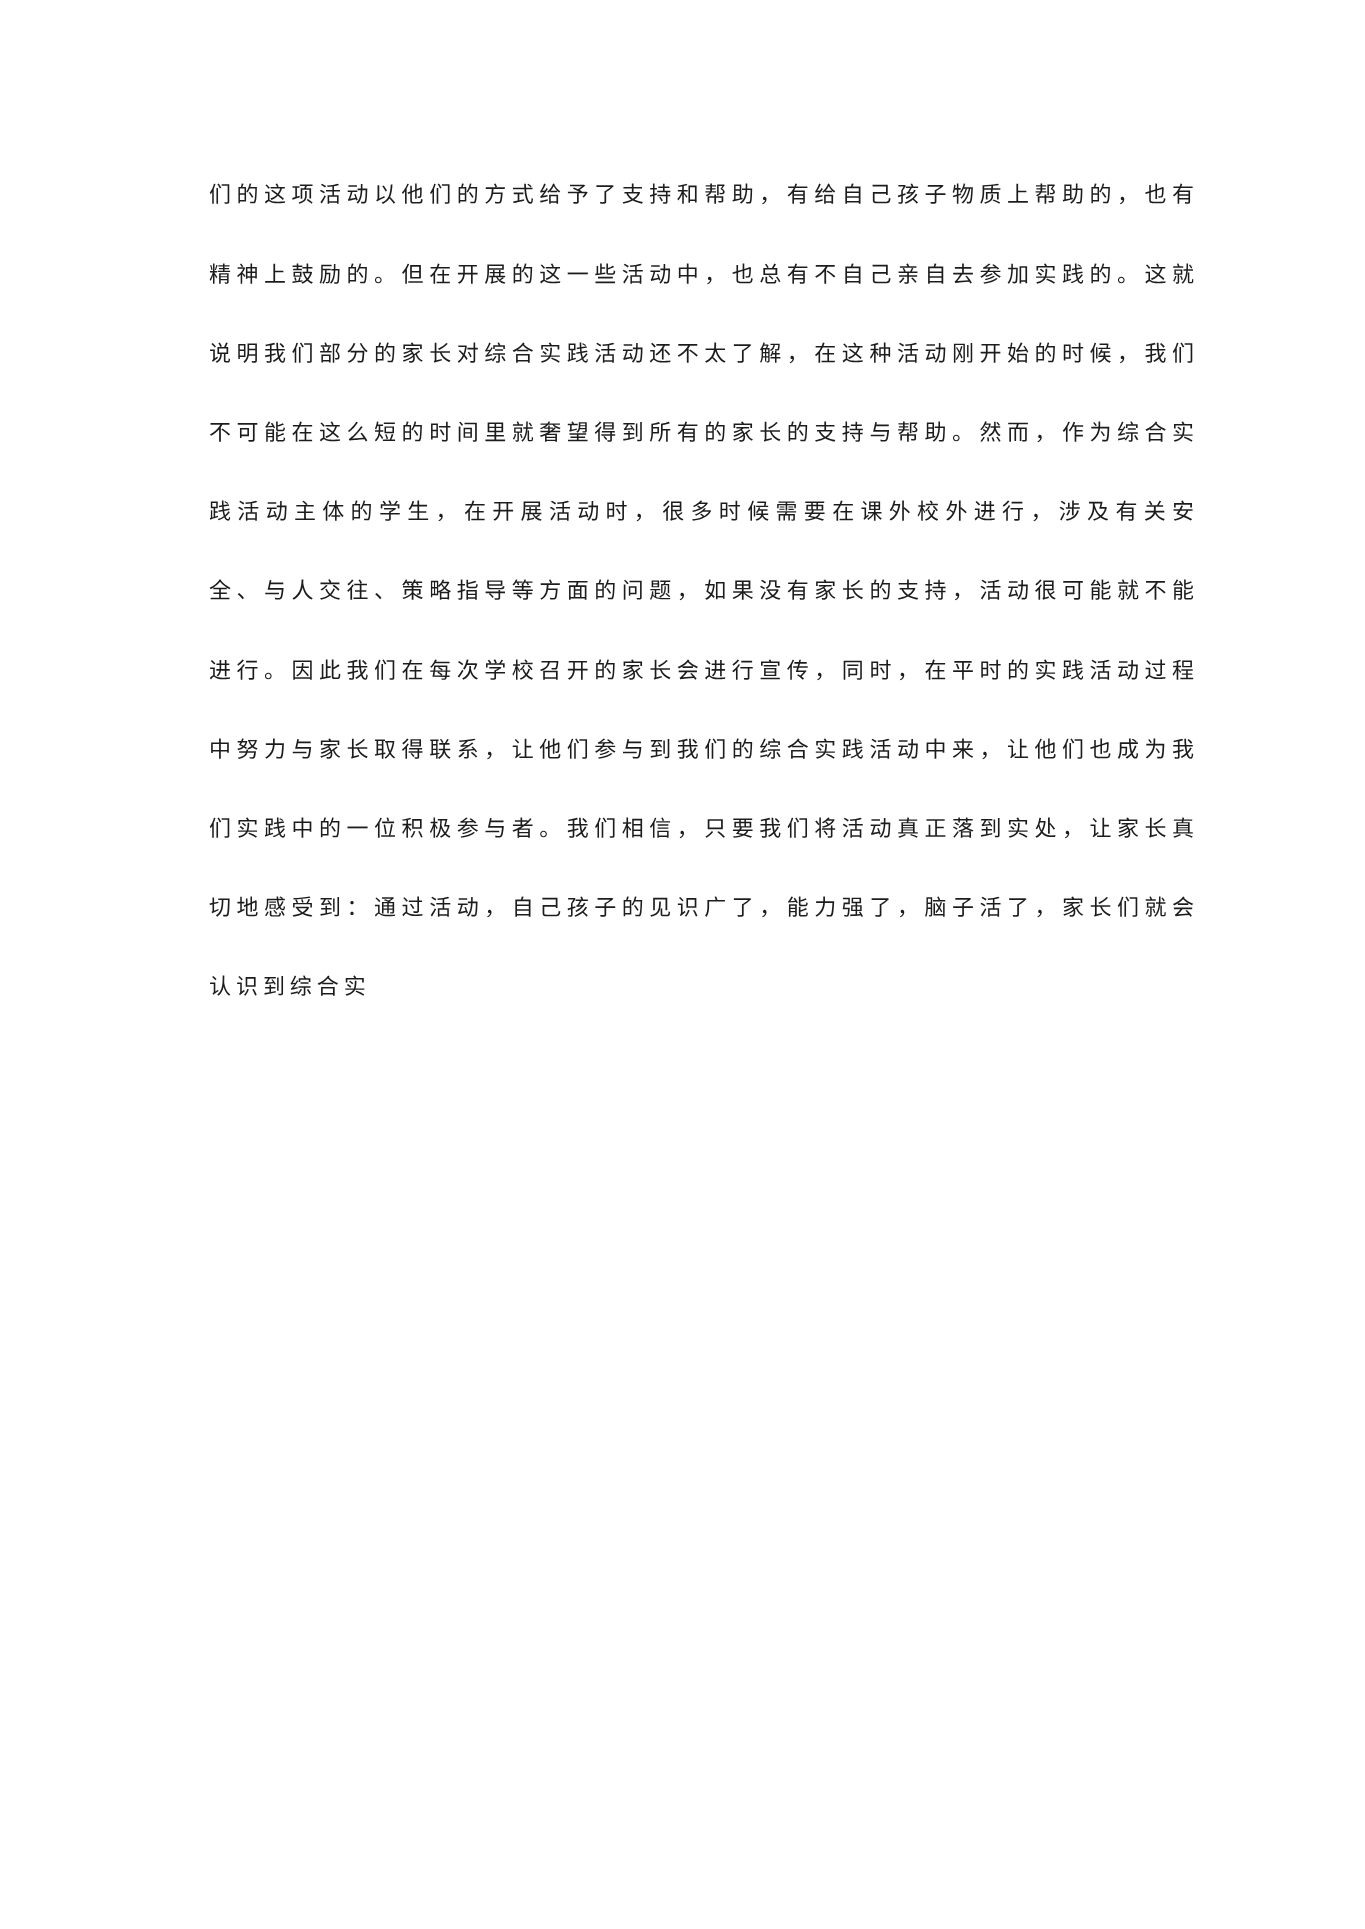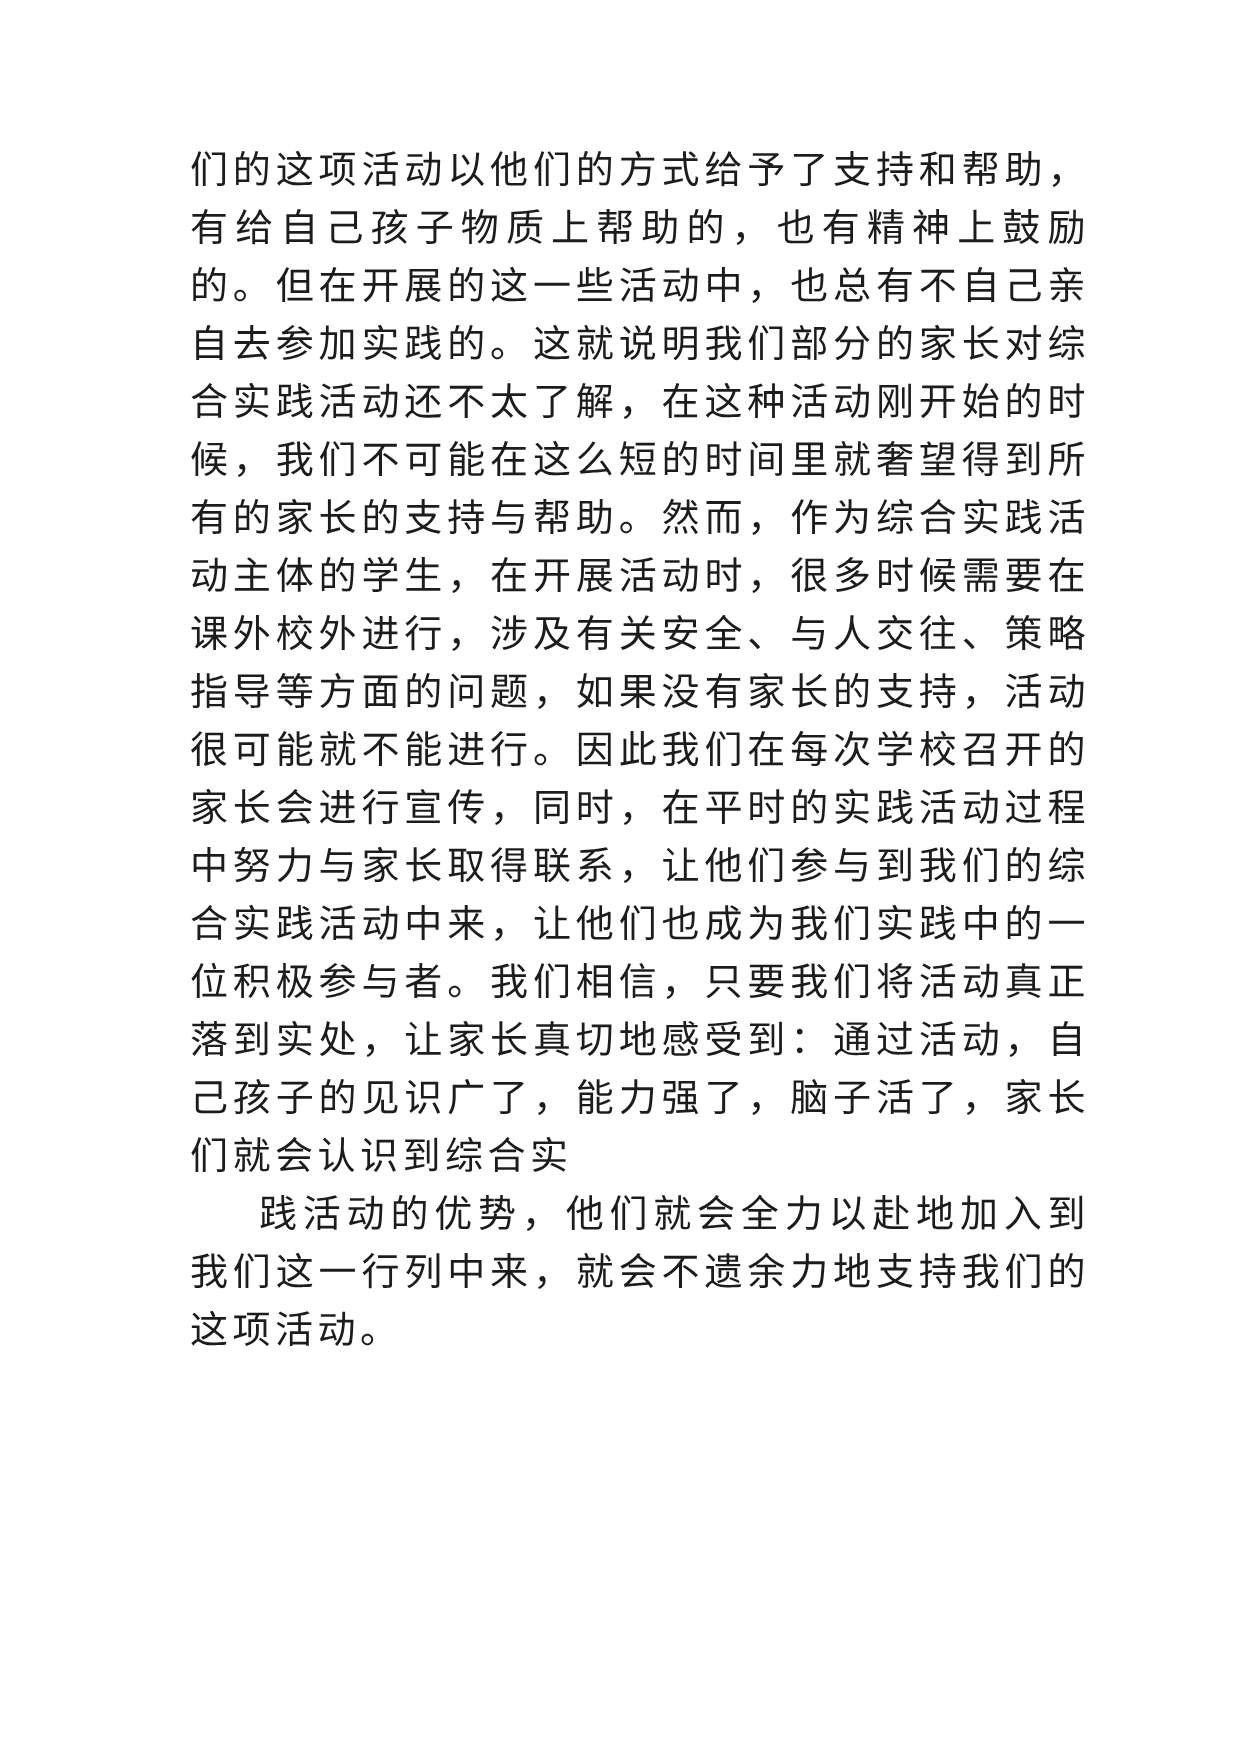--- a/index.html
+++ b/index.html
@@ -12,36 +12,35 @@
     width: 1241px;
     height: 1754px;
     background: #ffffff;
     box-sizing: border-box;
     padding: 141px 151px 0 190px;
     overflow: hidden;
   }
   .text-block {
     width: 900px;
     font-family: "DejaVu Serif", serif;
-    font-size: 38px;
-    line-height: 58px;
+    font-size: 20px;
+    line-height: 72px;
     letter-spacing: 4.5px;
     color: #1c1c1c;
     text-align: justify;
     word-break: break-all;
   }
   .text-block p {
     margin: 0;
     padding: 0;
   }
   .text-block p.indent {
     text-indent: 69px;
   }
 </style>
 </head>
 <body>
 
 <div class="page">
   <div class="text-block">
     <p>们的这项活动以他们的方式给予了支持和帮助，有给自己孩子物质上帮助的，也有精神上鼓励的。但在开展的这一些活动中，也总有不自己亲自去参加实践的。这就说明我们部分的家长对综合实践活动还不太了解，在这种活动刚开始的时候，我们不可能在这么短的时间里就奢望得到所有的家长的支持与帮助。然而，作为综合实践活动主体的学生，在开展活动时，很多时候需要在课外校外进行，涉及有关安全、与人交往、策略指导等方面的问题，如果没有家长的支持，活动很可能就不能进行。因此我们在每次学校召开的家长会进行宣传，同时，在平时的实践活动过程中努力与家长取得联系，让他们参与到我们的综合实践活动中来，让他们也成为我们实践中的一位积极参与者。我们相信，只要我们将活动真正落到实处，让家长真切地感受到：通过活动，自己孩子的见识广了，能力强了，脑子活了，家长们就会认识到综合实</p>
-    <p class="indent">践活动的优势，他们就会全力以赴地加入到我们这一行列中来，就会不遗余力地支持我们的这项活动。</p>
   </div>
 </div>
 
 </body></html>

